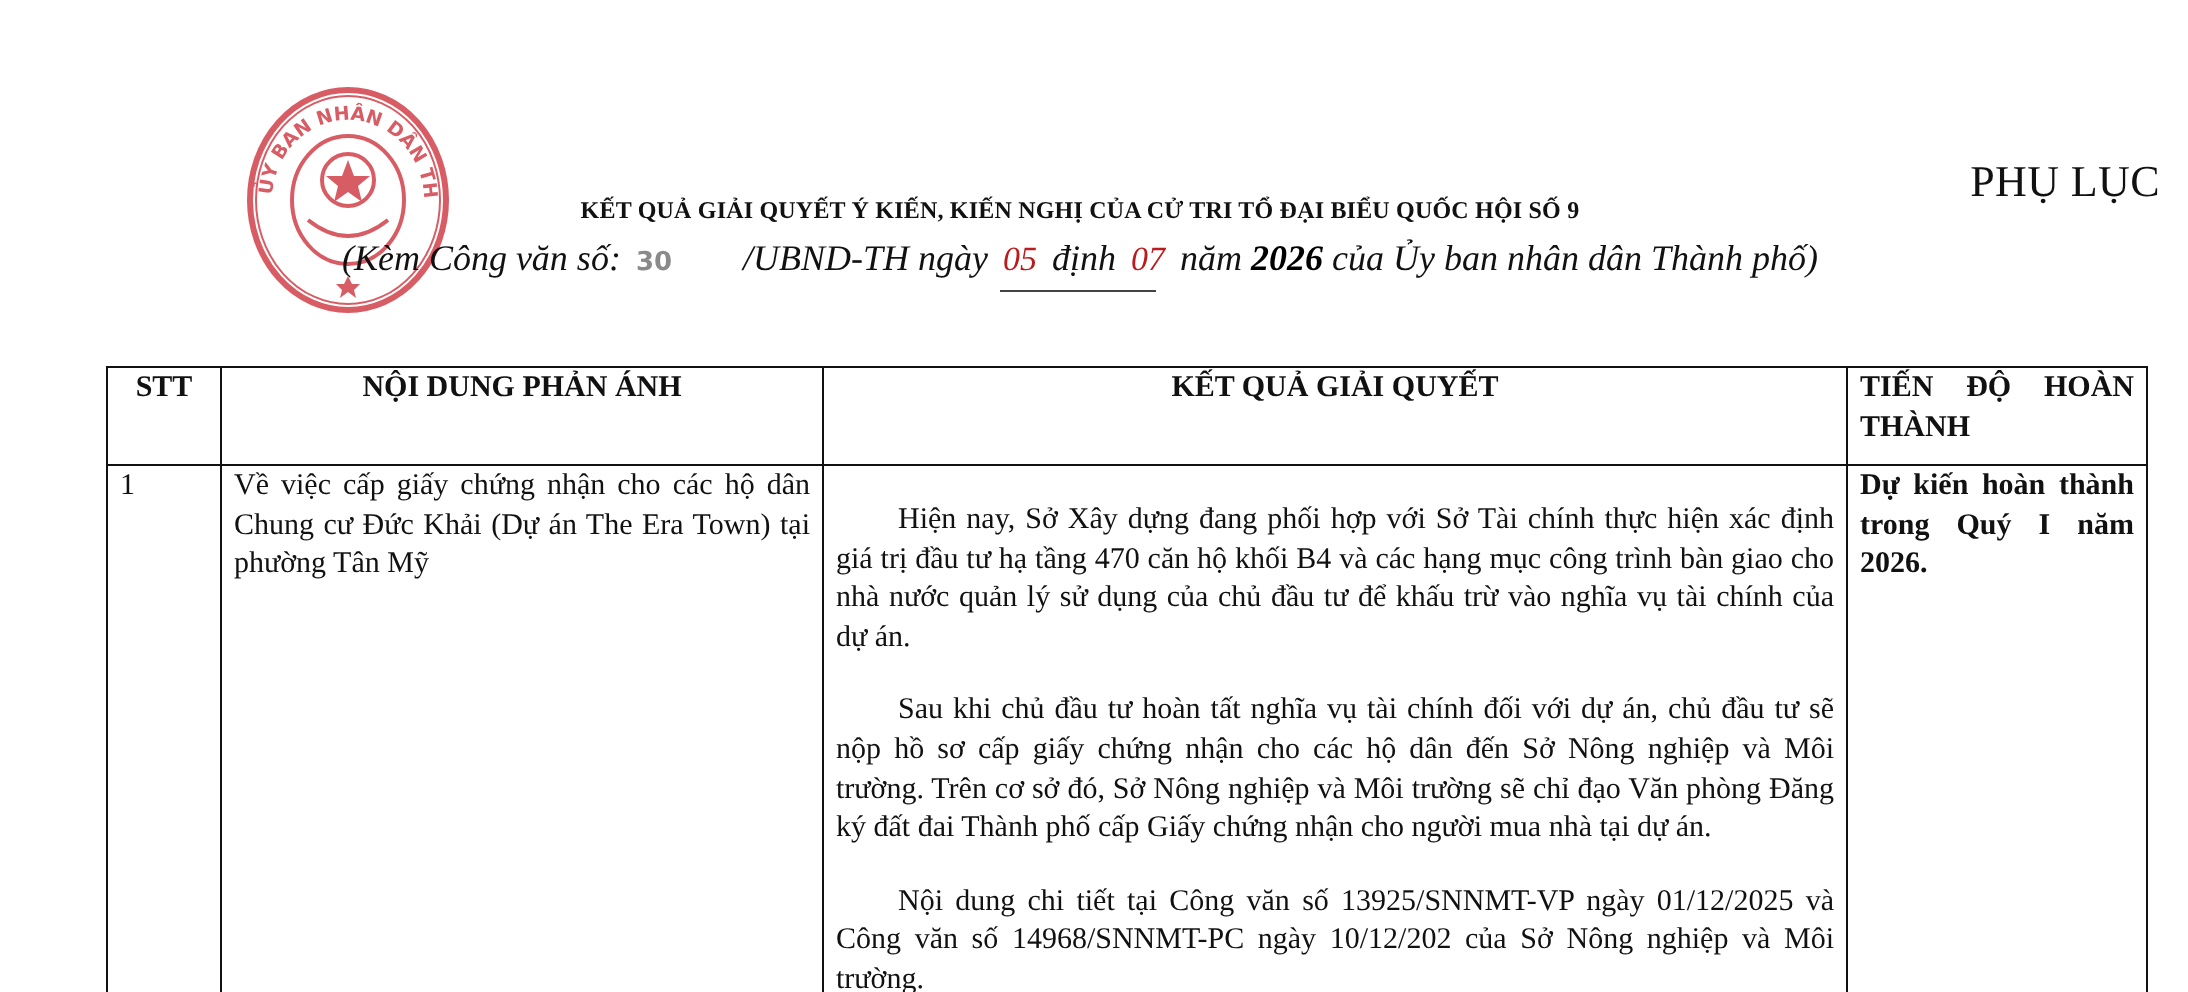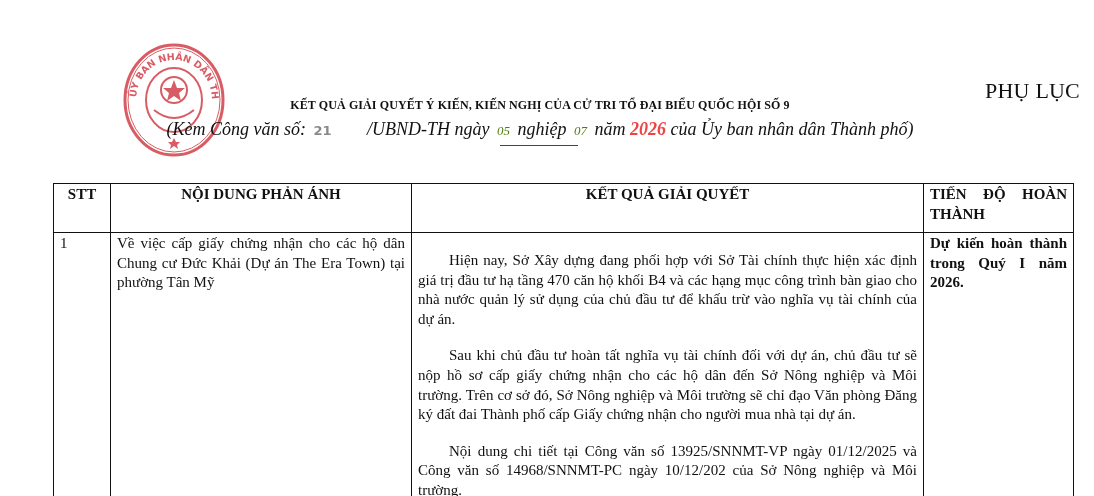--- a/index.html
+++ b/index.html
@@ -61,28 +61,28 @@
     }
     .h-sub .fill {
       color: #8a8a8a;
       font-style: normal;
       font-family: "DejaVu Sans", sans-serif;
       font-size: 13px;
       font-weight: bold;
       padding: 0 3px;
     }
     .h-sub .fill-it {
-      color: #4d7c0f;
-      font-size: 13px;
+      color: #b91c1c;
+      font-size: 17px;
       padding: 0 3px;
       margin-top: 30px;
     }
     .h-sub .yr {
       font-weight: bold;
-      color: #ef4444;
+      color: #000000;
     }
     .h-sub .gap {
       display: inline-block;
       width: 28px;
     }
     .underline {
       position: absolute;
       left: 500px;
       top: 145px;
       width: 78px;
@@ -155,24 +155,24 @@
   <polygon points="52,40 55,48 63,48 57,53 59,61 52,56 45,61 47,53 41,48 49,48" fill="#d2404a"></polygon>
   <path d="M32 70 Q52 86 72 70" fill="none" stroke="#d2404a" stroke-width="2"></path>
   <polygon points="52,98 54,102 58,102 55,105 56,109 52,106 48,109 49,105 46,102 50,102" fill="#d2404a"></polygon>
 </svg>
 
 <div class="header">
   <div class="h-appendix">PHỤ LỤC</div>
   <div class="h-title">KẾT QUẢ GIẢI QUYẾT Ý KIẾN, KIẾN NGHỊ CỦA CỬ TRI TỔ ĐẠI BIỂU QUỐC HỘI SỐ 9</div>
   <div class="h-sub">
     <span>(Kèm Công văn số:</span>
-    <span class="fill">21</span><span class="gap"></span>
+    <span class="fill">30</span><span class="gap"></span>
     <span>/UBND-TH ngày</span>
     <span class="fill-it">05</span>
-    <span>nghiệp</span>
+    <span>định</span>
     <span class="fill-it">07</span>
     <span>năm</span>
     <span class="yr">2026</span>
     <span>của Ủy ban nhân dân Thành phố)</span>
   </div>
 </div>
 <div class="underline"></div>
 
 <table class="main">
   <thead>

